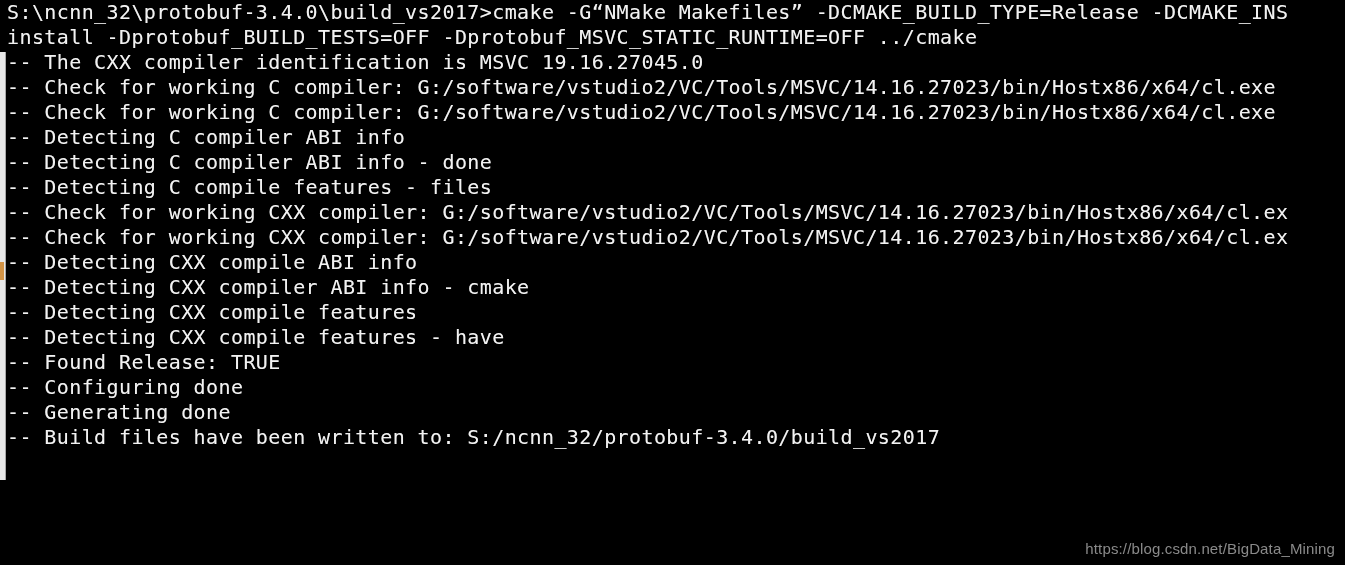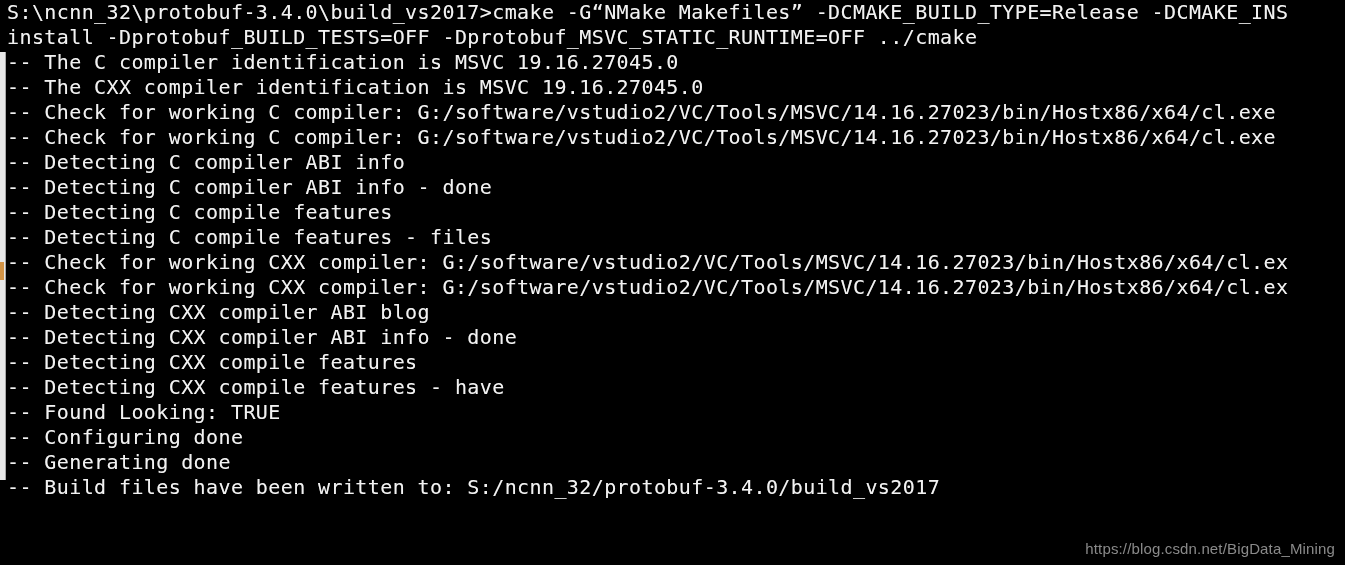--- a/index.html
+++ b/index.html
@@ -76,35 +76,33 @@
   }
 </style>
 </head>
 <body>
 
 <div id="terminal-window">
 
   <div id="console-output">
     <div class="console-line">S:\ncnn_32\protobuf-3.4.0\build_vs2017&gt;cmake -G“NMake Makefiles” -DCMAKE_BUILD_TYPE=Release -DCMAKE_INS</div>
     <div class="console-line">install -Dprotobuf_BUILD_TESTS=OFF -Dprotobuf_MSVC_STATIC_RUNTIME=OFF ../cmake</div>
-    <div class="console-line">-- The C compiler identification is MSVC 19.16.27045.0</div>
     <div class="console-line">-- The CXX compiler identification is MSVC 19.16.27045.0</div>
     <div class="console-line">-- Check for working C compiler: G:/software/vstudio2/VC/Tools/MSVC/14.16.27023/bin/Hostx86/x64/cl.exe</div>
     <div class="console-line">-- Check for working C compiler: G:/software/vstudio2/VC/Tools/MSVC/14.16.27023/bin/Hostx86/x64/cl.exe</div>
     <div class="console-line">-- Detecting C compiler ABI info</div>
     <div class="console-line">-- Detecting C compiler ABI info - done</div>
-    <div class="console-line">-- Detecting C compile features</div>
     <div class="console-line">-- Detecting C compile features - files</div>
     <div class="console-line">-- Check for working CXX compiler: G:/software/vstudio2/VC/Tools/MSVC/14.16.27023/bin/Hostx86/x64/cl.ex</div>
     <div class="console-line">-- Check for working CXX compiler: G:/software/vstudio2/VC/Tools/MSVC/14.16.27023/bin/Hostx86/x64/cl.ex</div>
-    <div class="console-line">-- Detecting CXX compiler ABI blog</div>
-    <div class="console-line">-- Detecting CXX compiler ABI info - done</div>
+    <div class="console-line">-- Detecting CXX compile ABI info</div>
+    <div class="console-line">-- Detecting CXX compiler ABI info - cmake</div>
     <div class="console-line">-- Detecting CXX compile features</div>
     <div class="console-line">-- Detecting CXX compile features - have</div>
-    <div class="console-line">-- Found Looking: TRUE</div>
+    <div class="console-line">-- Found Release: TRUE</div>
     <div class="console-line">-- Configuring done</div>
     <div class="console-line">-- Generating done</div>
     <div class="console-line">-- Build files have been written to: S:/ncnn_32/protobuf-3.4.0/build_vs2017</div>
   </div>
 
   <div id="scrollbar-track">
     <div id="scrollbar-thumb"></div>
     <div id="scrollbar-marker"></div>
   </div>
 

